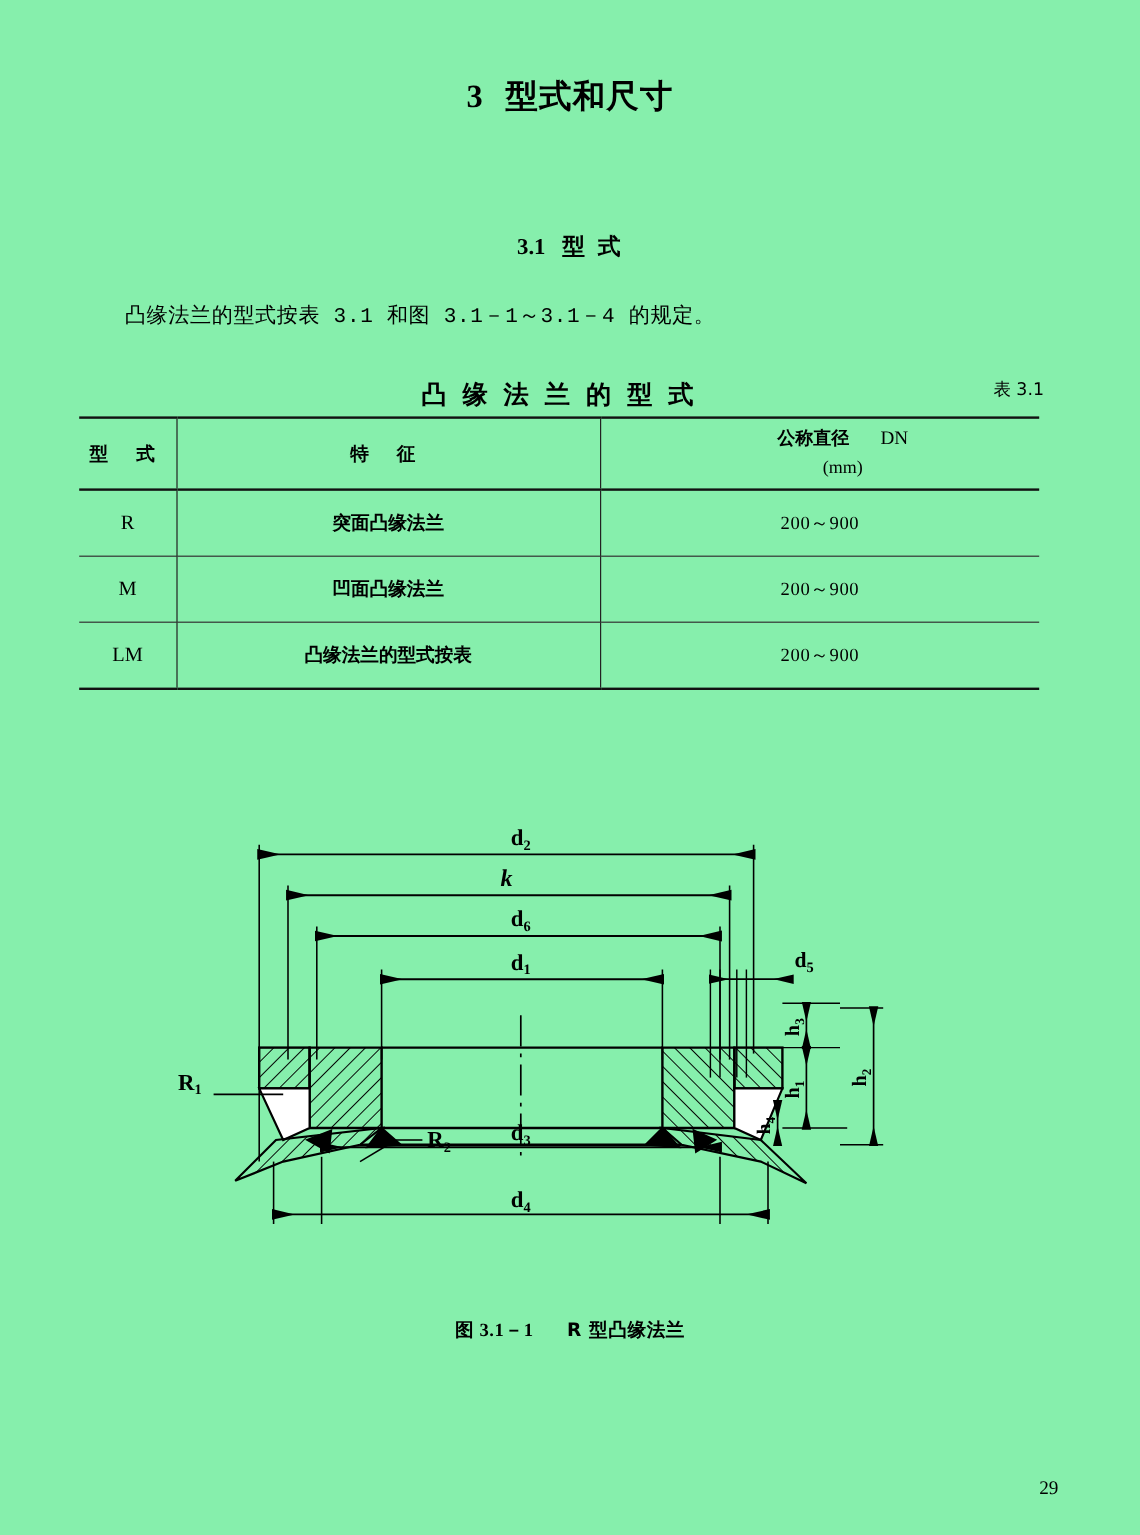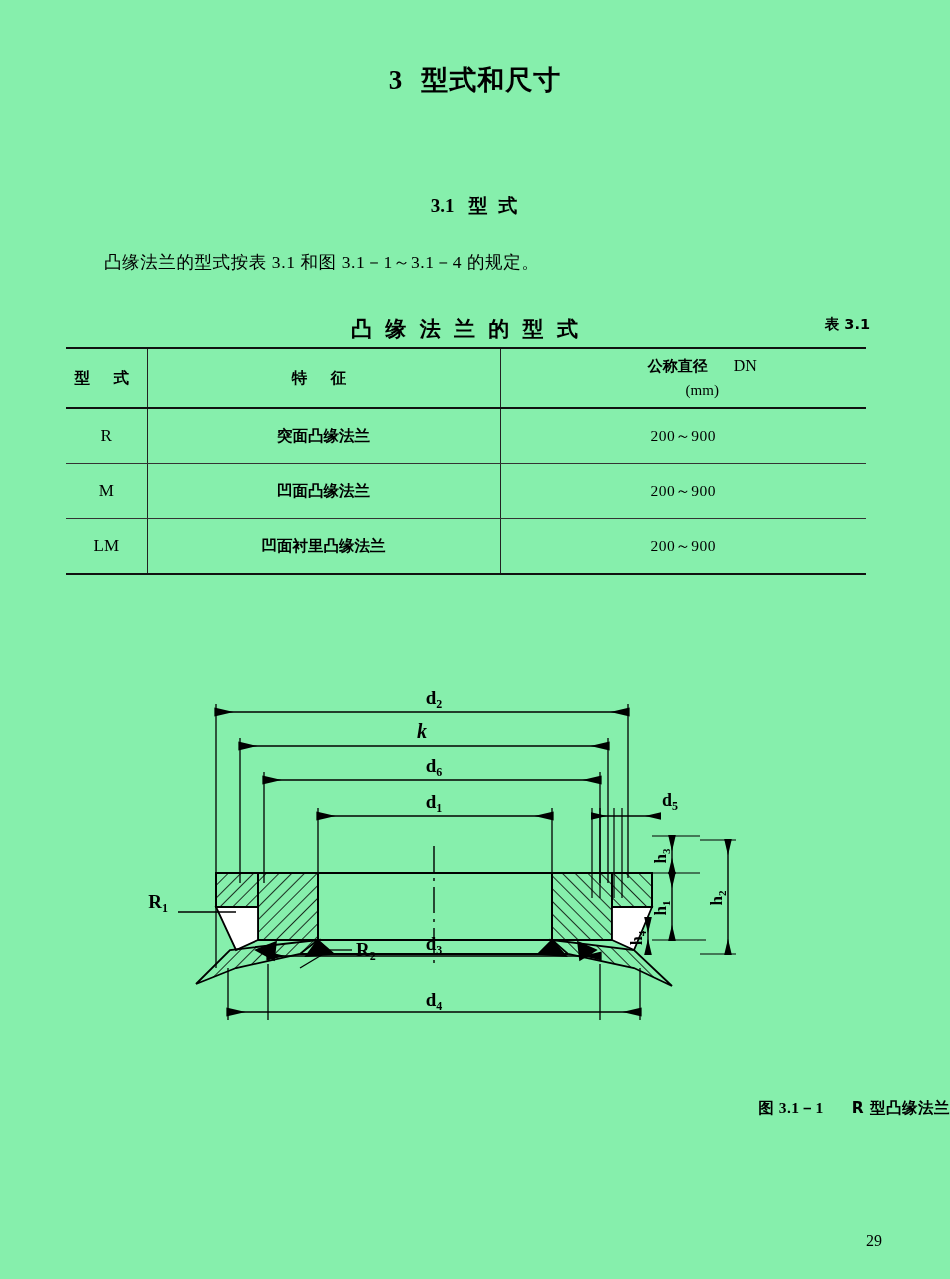--- a/index.html
+++ b/index.html
@@ -52,21 +52,21 @@
   .subsec-title .num {
     font-family: "Liberation Serif", serif;
     margin-right: 14px;
     letter-spacing: 0;
   }
   .body-para {
     position: absolute;
     top: 250px;
     left: 104px;
     font-size: 17.5px;
-    font-family: Liberation Serif, serif;
+    font-family: Liberation Mono, monospace;
     letter-spacing: 0.6px;
     white-space: nowrap;
     text-align: right;
   }
 
   
   .tbl-caption-wrap {
     position: absolute;
     top: 315px;
     left: 66px;
@@ -81,21 +81,21 @@
     font-size: 21px;
     font-weight: bold;
     font-family: "DejaVu Sans", "Liberation Sans", sans-serif;
     letter-spacing: 3px;
   }
   .tbl-number {
     position: absolute;
     right: -4px;
     top: 0;
     font-size: 14.5px;
-    font-weight: bold;
+    font-weight: normal;
     font-family: "DejaVu Sans", "Liberation Sans", sans-serif;
   }
   table.spec {
     position: absolute;
     top: 347px;
     left: 66px;
     width: 800px;
     border-collapse: collapse;
     table-layout: fixed;
   }
@@ -133,21 +133,21 @@
     left: 0;
     width: 946px;
     height: 420px;
   }
   .figure-area svg { display: block; }
   .fig-caption {
     position: absolute;
     top: 1098px;
     left: 0;
     width: 950px;
-    text-align: right;
+    text-align: center;
     font-size: 15.5px;
     font-weight: bold;
     font-family: "DejaVu Sans", "Liberation Sans", sans-serif;
     letter-spacing: 0.5px;
   }
   .fig-caption .fnum { font-family: "Liberation Serif", serif; }
 
   
   .page-number {
     position: absolute;
@@ -224,21 +224,21 @@
           <span class="rng">200～900</span>
         </td>
       </tr>
 
 
       <tr class="dt-row last">
         <td class="v-right">
           <span class="latin">LM</span>
         </td>
         <td class="v-right">
-          <span class="cn">凹面衬里凸缘法兰</span>
+          <span class="cn">凸缘法兰的型式按表</span>
         </td>
         <td>
           <span class="rng">200～900</span>
         </td>
       </tr>
     </tbody>
   </table>
 
   <div class="figure-area">
     <svg width="950" height="420" viewBox="0 0 950 420" xmlns="http://www.w3.org/2000/svg">

